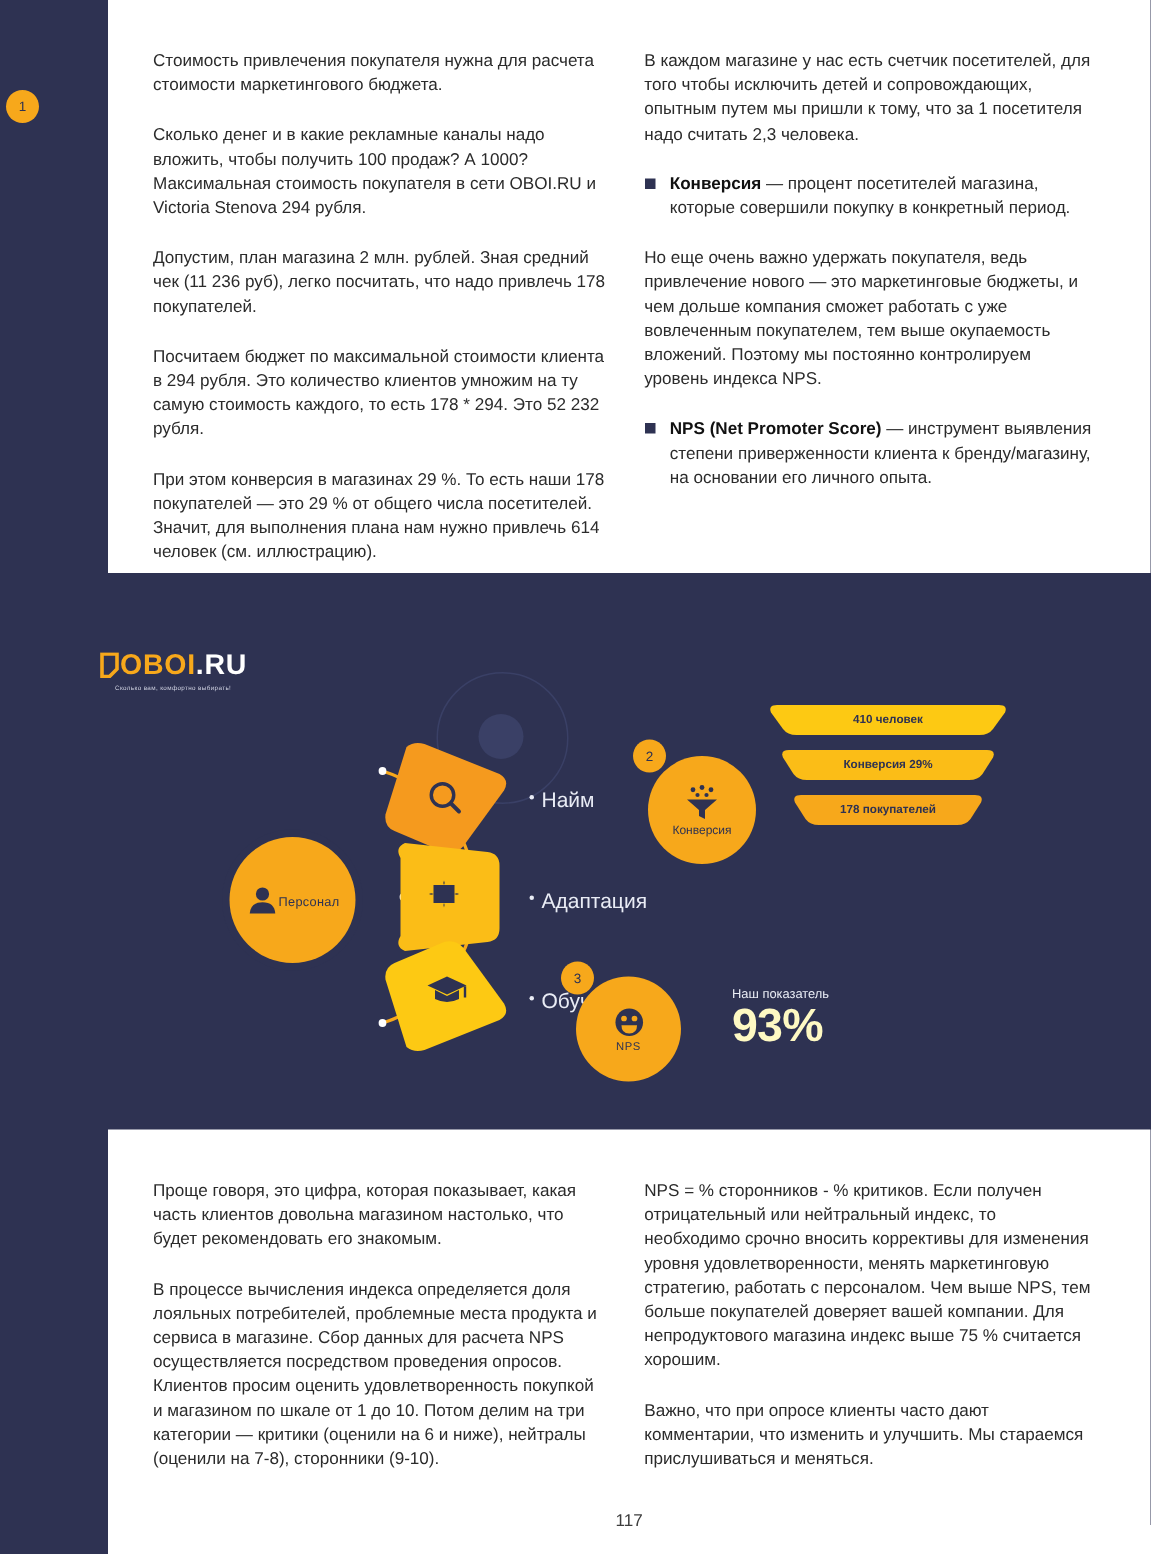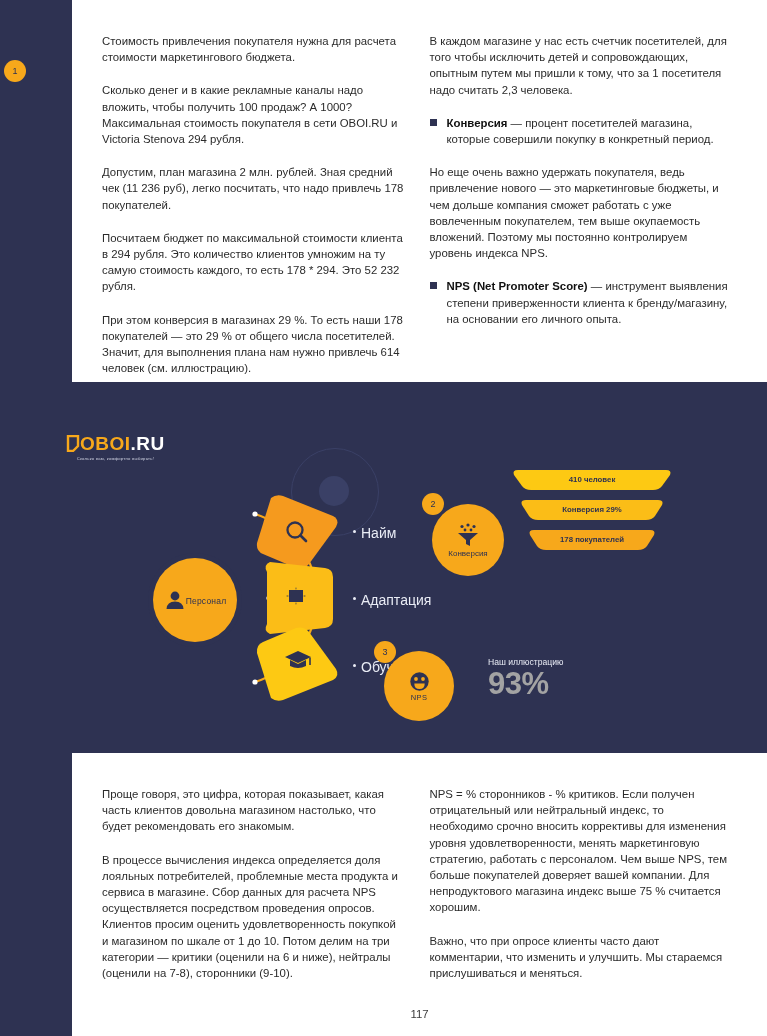--- a/index.html
+++ b/index.html
@@ -108,21 +108,21 @@
 
   
   .circle-nps{
     position:absolute;width:70px;height:70px;border-radius:50%;background:#f7a81b;
     left:384px;top:651px;
     display:flex;flex-direction:column;align-items:center;justify-content:center;
   }
   .circle-nps .lbl{font-size:7.5px;color:#2e3252;margin-top:1px;letter-spacing:.4px;}
   .nps-side{position:absolute;left:488px;top:657px;}
   .nps-cap{font-size:8.6px;color:#e9ecf5;margin-bottom:1px;}
-  .nps-val{font-size:31px;font-weight:bold;color:#a3a3a3;line-height:1;letter-spacing:-.5px;}
+  .nps-val{font-size:31px;font-weight:bold;color:#fef9c3;line-height:1;letter-spacing:-.5px;}
 </style>
 </head>
 <body>
 
 <div class="page">
 
   <div class="info">
     
     
   </div>
@@ -223,21 +223,21 @@
   <div class="circle-nps">
     <svg width="21" height="21" viewBox="0 0 21 21">
       <circle cx="10.5" cy="10.5" r="9.2" fill="#2e3252"></circle>
       <circle cx="7" cy="8" r="1.9" fill="#f7a81b"></circle>
       <circle cx="14" cy="8" r="1.9" fill="#f7a81b"></circle>
       <path d="M5.3 12.5 L15.7 12.5 Q15.7 18 10.5 18 Q5.3 18 5.3 12.5 Z" fill="#f7a81b"></path>
     </svg>
     <span class="lbl">NPS</span>
   </div>
   <div class="nps-side">
-    <div class="nps-cap">Наш иллюстрацию</div>
+    <div class="nps-cap">Наш показатель</div>
     <div class="nps-val">93%</div>
   </div>
 
   <div class="panel panel-top">
     <div class="cols cols-top">
       <div class="col">
         <p class="body">Стоимость привлечения покупателя нужна для расчета стоимости маркетингового бюджета.</p>
         <p class="body">Сколько денег и в какие рекламные каналы надо вложить, чтобы получить 100 продаж? А 1000? Максимальная стоимость покупателя в сети OBOI.RU и Victoria Stenova 294 рубля.</p>
         <p class="body">Допустим, план магазина 2 млн. рублей. Зная средний чек (11 236 руб), легко посчитать, что надо привлечь 178 покупателей.</p>
         <p class="body">Посчитаем бюджет по максимальной стоимости клиента в 294 рубля. Это количество клиентов умножим на ту самую стоимость каждого, то есть 178 * 294. Это 52 232 рубля.</p>

